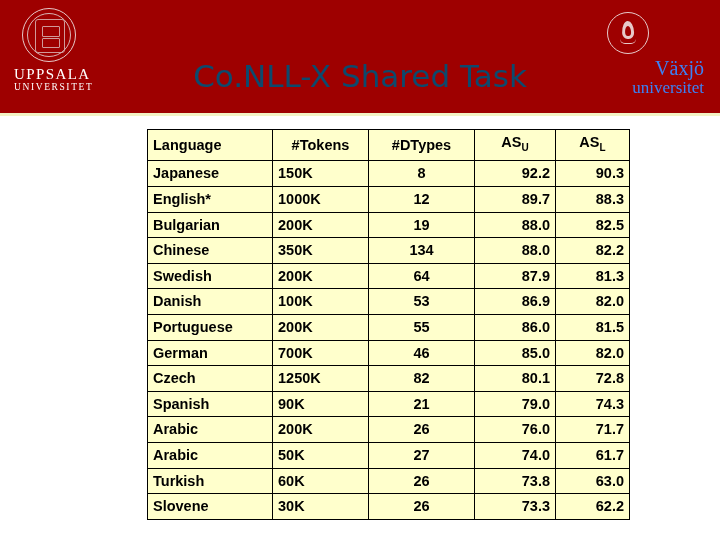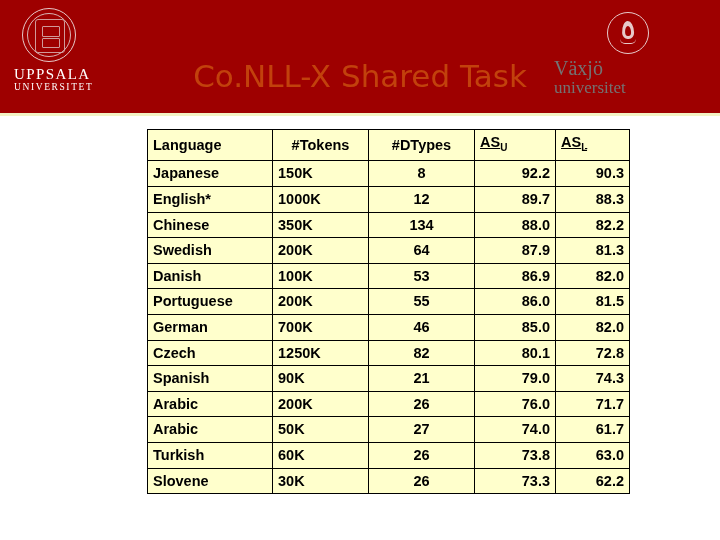--- a/index.html
+++ b/index.html
@@ -39,21 +39,21 @@
     height: 3px;
     background: #f2f2c4;
   }
 
   .slide-title {
     position: absolute;
     left: 0;
     top: 58px;
     width: 720px;
     text-align: center;
-    color: #c2410c;
+    color: #0c4a6e;
     font-size: 31px;
     font-family: "DejaVu Sans", sans-serif;
     font-weight: normal;
     letter-spacing: 0px;
     white-space: nowrap;
   }
 
   
   .logo-uppsala {
     position: absolute;
@@ -129,22 +129,22 @@
     white-space: nowrap;
   }
 
   
   .logo-vaxjo {
     position: absolute;
     right: 16px;
     top: 12px;
     width: 150px;
     height: 88px;
-    color: #737373;
-    text-align: left;
+    color: #3b82f6;
+    text-align: right;
   }
   .logo-vaxjo .flame-wrap {
     position: absolute;
     left: 50%;
     top: 0px;
     transform: translateX(-50%);
     width: 44px;
     height: 44px;
   }
   .logo-vaxjo .flame-wrap .circ {
@@ -221,21 +221,21 @@
   table.results th {
     text-align: left;
   }
   table.results .c-lang   { width: 114px; text-align: left; }
   table.results .c-tokens { width: 85px;  text-align: left; }
   table.results .c-dtypes { width: 95px;  text-align: center; }
   table.results .c-asu    { width: 70px;  text-align: right; }
   table.results .c-asl    { width: 63px;  text-align: right; }
 
   table.results thead th.c-asu,
-  table.results thead th.c-asl { text-align: left; text-decoration: underline; }
+  table.results thead th.c-asl { text-align: center; }
   table.results thead th.c-tokens,
   table.results thead th.c-dtypes { text-align: center; }
 
   .sub {
     font-size: 10px;
     vertical-align: sub;
   }
 </style>
 </head>
 <body>
@@ -287,20 +287,27 @@
             <td class="c-asl">90.3</td>
           </tr>
         <tr>
             <td class="c-lang">English*</td>
             <td class="c-tokens">1000K</td>
             <td class="c-dtypes">12</td>
             <td class="c-asu">89.7</td>
             <td class="c-asl">88.3</td>
           </tr>
         <tr>
+            <td class="c-lang">Bulgarian</td>
+            <td class="c-tokens">200K</td>
+            <td class="c-dtypes">19</td>
+            <td class="c-asu">88.0</td>
+            <td class="c-asl">82.5</td>
+          </tr>
+        <tr>
             <td class="c-lang">Chinese</td>
             <td class="c-tokens">350K</td>
             <td class="c-dtypes">134</td>
             <td class="c-asu">88.0</td>
             <td class="c-asl">82.2</td>
           </tr>
         <tr>
             <td class="c-lang">Swedish</td>
             <td class="c-tokens">200K</td>
             <td class="c-dtypes">64</td>

